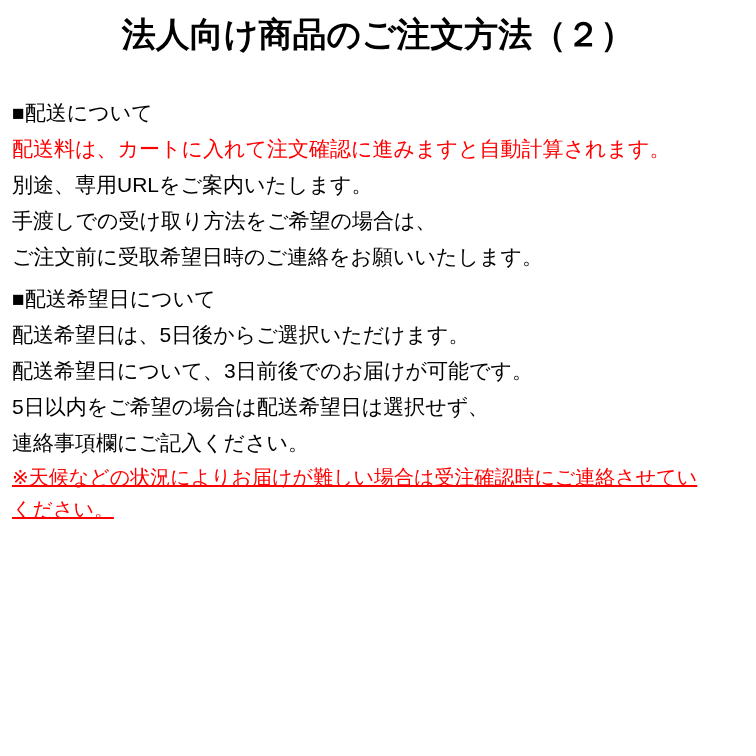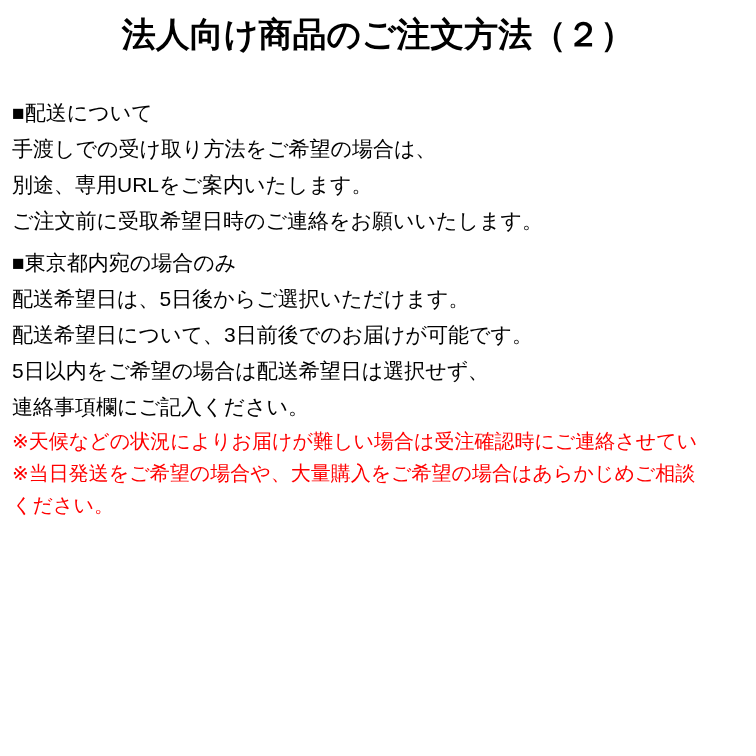--- a/index.html
+++ b/index.html
@@ -44,54 +44,55 @@
   .line.heading {
     font-size: 21px;
   }
   .line.red {
     color: #ff0000;
   }
   .line.note {
     color: #ff0000;
     font-size: 20px;
     line-height: 32px;
+    text-decoration: underline;
   }
   .line.indent {
     padding-left: 34px;
   }
   .sect-gap {
     height: 6px;
   }
 </style>
 </head>
 <body>
 
 <div class="page">
 
   <h1 class="title">法人向け商品のご注文方法（２）</h1>
 
   <div class="content">
 
     <div class="section">
       <div class="line heading">■配送について</div>
+      <div class="line red">配送料は、カートに入れて注文確認に進みますと自動計算されます。</div>
+      <div class="line">別途、専用URLをご案内いたします。</div>
       <div class="line">手渡しでの受け取り方法をご希望の場合は、</div>
-      <div class="line">別途、専用URLをご案内いたします。</div>
       <div class="line">ご注文前に受取希望日時のご連絡をお願いいたします。</div>
     </div>
 
     <div class="sect-gap"></div>
 
     <div class="section">
-      <div class="line heading">■東京都内宛の場合のみ</div>
+      <div class="line heading">■配送希望日について</div>
       <div class="line">配送希望日は、5日後からご選択いただけます。</div>
       <div class="line">配送希望日について、3日前後でのお届けが可能です。</div>
       <div class="line">5日以内をご希望の場合は配送希望日は選択せず、</div>
       <div class="line">連絡事項欄にご記入ください。</div>
       <div class="line note">※天候などの状況によりお届けが難しい場合は受注確認時にご連絡させてい</div>
-      <div class="line note">※当日発送をご希望の場合や、大量購入をご希望の場合はあらかじめご相談</div>
       <div class="line note">ください。</div>
     </div>
 
     <div class="sect-gap"></div>
 
 
   </div>
 </div>
 
 </body></html>

